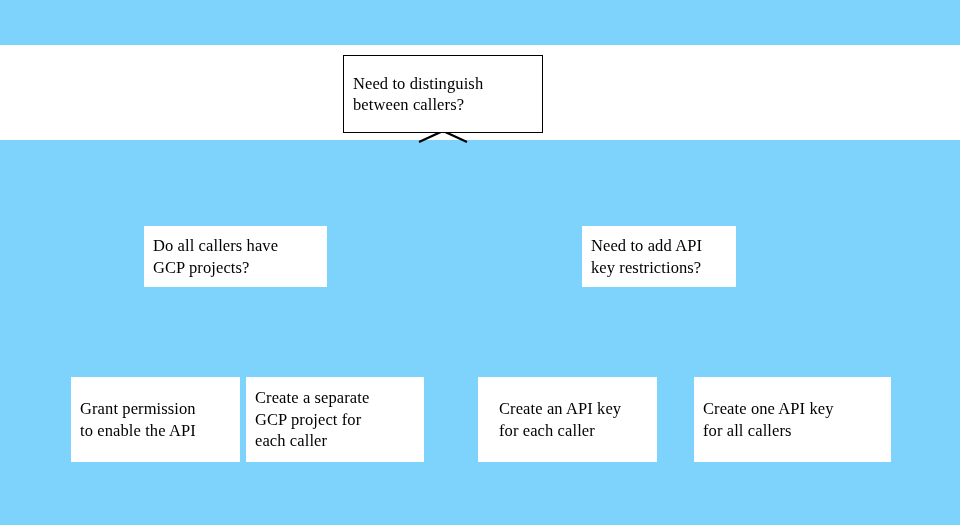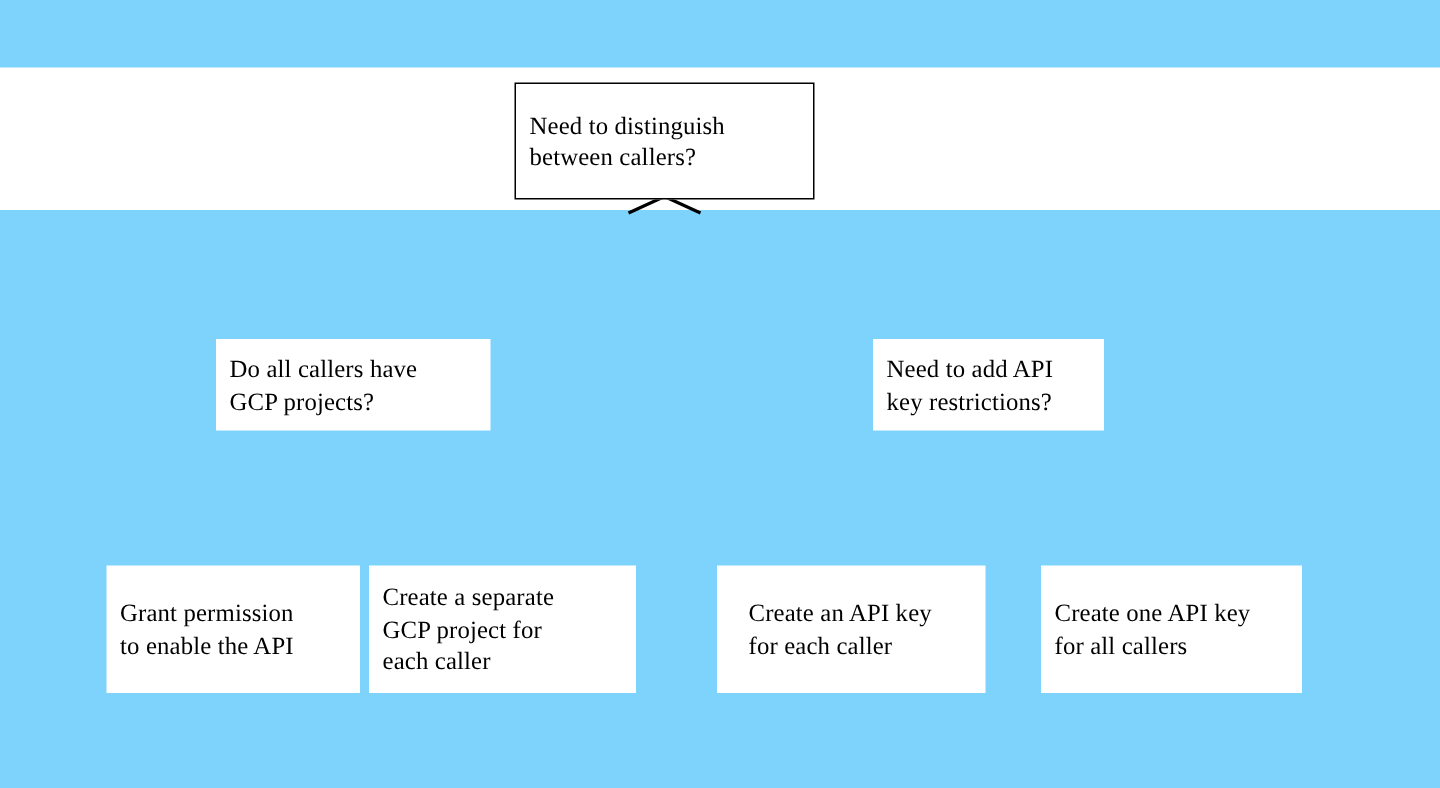--- a/index.html
+++ b/index.html
@@ -94,18 +94,18 @@
     <span class="node-text">Create a separate
 GCP project for
 each caller</span>
   </div>
 
   <div class="node" style="left:478px; top:377px; width:179px; height:85px;padding-left:21px;">
     <span class="node-text">Create an API key
 for each caller</span>
   </div>
 
-  <div class="node" style="left:694px; top:377px; width:174px; height:85px;">
+  <div class="node" style="left:694px; top:377px; width:197px; height:85px;">
     <span class="node-text">Create one API key
 for all callers</span>
   </div>
 
 </div>
 
 </body></html>

